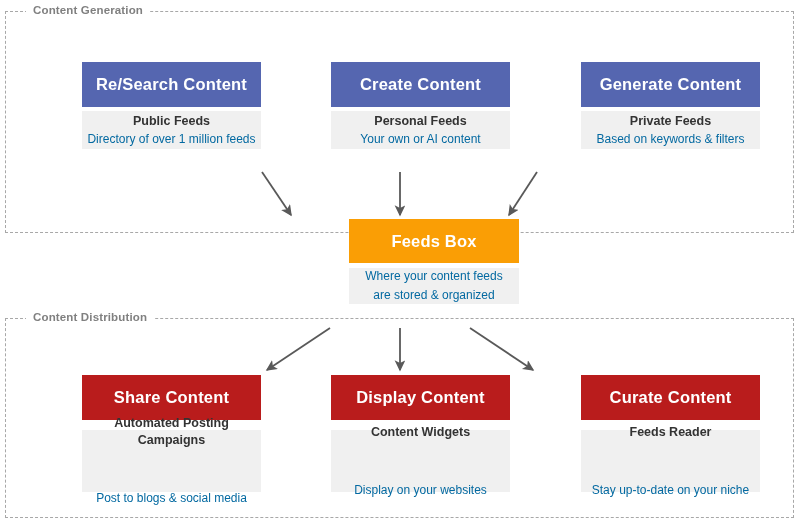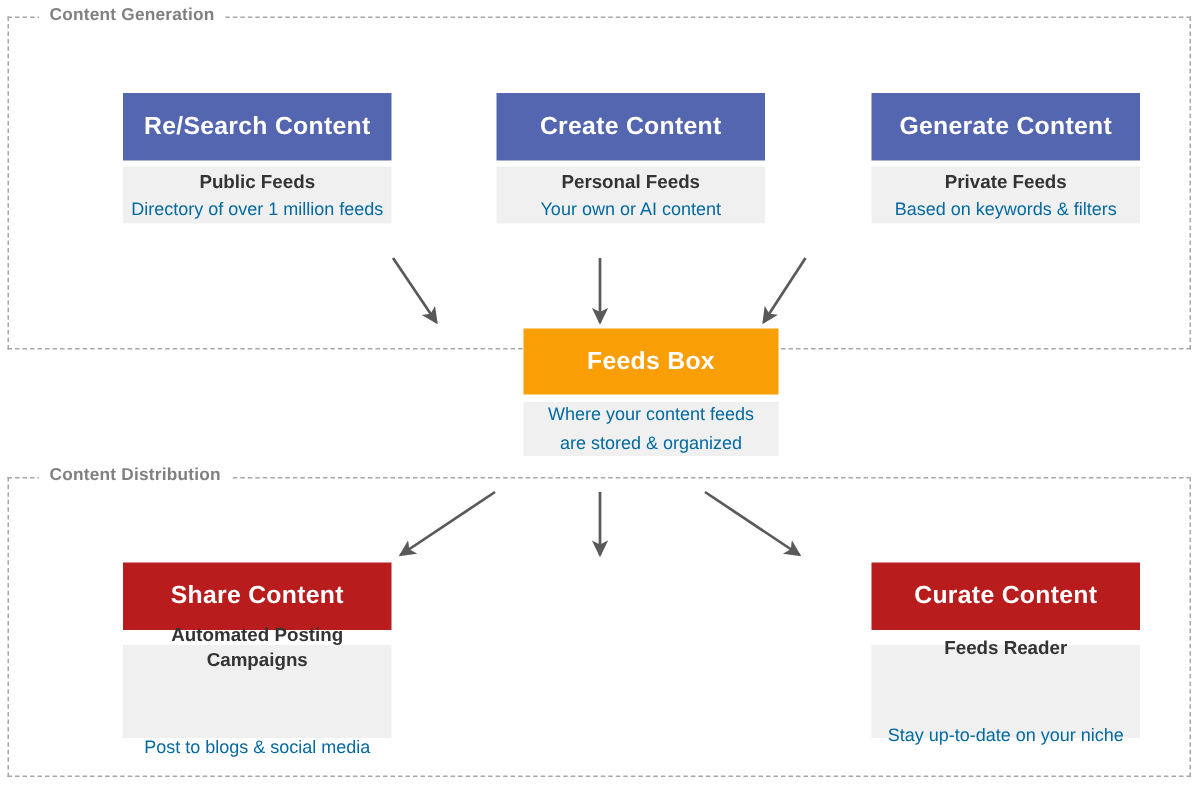--- a/index.html
+++ b/index.html
@@ -199,20 +199,29 @@
   <div class="card row-bottom" id="card-share">
     <div class="card-header">
       <span>Share Content</span>
     </div>
     <div class="card-body">
       <span class="b-title">Automated Posting Campaigns</span>
       <span class="b-sub">Post to blogs &amp; social media</span>
     </div>
   </div>
 
+  <div class="card row-bottom" id="card-display">
+    <div class="card-header">
+      <span>Display Content</span>
+    </div>
+    <div class="card-body">
+      <span class="b-title">Content Widgets</span>
+      <span class="b-sub">Display on your websites</span>
+    </div>
+  </div>
 
   <div class="card row-bottom" id="card-curate">
     <div class="card-header">
       <span>Curate Content</span>
     </div>
     <div class="card-body">
       <span class="b-title">Feeds Reader</span>
       <span class="b-sub">Stay up-to-date on your niche</span>
     </div>
   </div>

